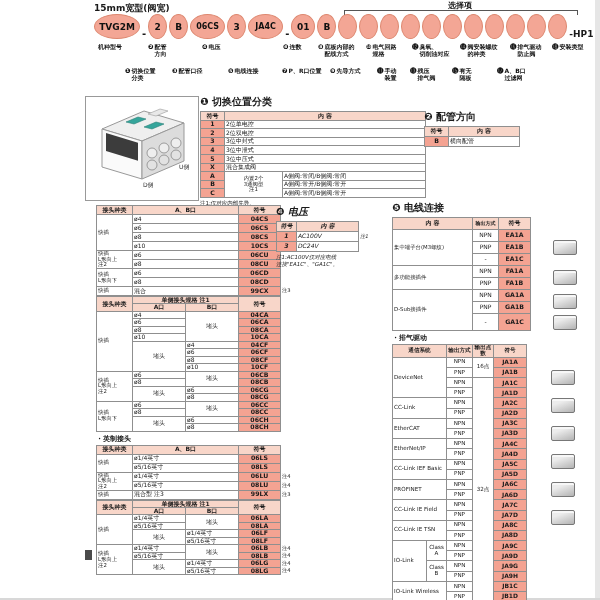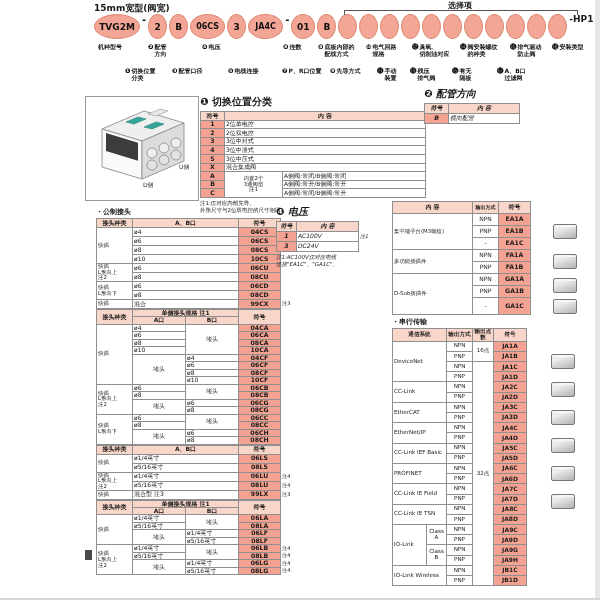--- a/index.html
+++ b/index.html
@@ -7,21 +7,21 @@
        font-family:"DejaVu Sans",sans-serif;color:#1a1a1a;}
   .page-edge-r{position:absolute;right:0;top:0;width:5px;height:600px;background:#e6e6e6;}
   .page-edge-b{position:absolute;left:0;bottom:0;width:600px;height:2px;background:#d8d8d8;}
   .edge-tab{position:absolute;left:85px;top:550px;width:7px;height:10px;background:#4a4a4a;}
 
   
   .top-title{position:absolute;left:94px;top:2px;font-size:9px;font-weight:bold;}
   .sel-label{position:absolute;left:344px;top:0;width:232px;text-align:center;font-size:8px;font-weight:bold;}
   .sel-bracket{position:absolute;left:344px;top:10px;width:232px;height:4px;
                border-top:1px solid #555;border-left:1px solid #555;border-right:1px solid #555;}
-  .model-row{position:absolute;left:94px;top:14px;display:flex;align-items:flex-start;gap:2px;}
+  .model-row{position:absolute;left:94px;top:14px;display:flex;align-items:flex-end;gap:2px;}
   .seg{box-sizing:border-box;flex:none;height:25px;background:#f3a695;border:1px solid #dd8870;
        border-radius:50%;display:flex;align-items:center;justify-content:center;
        font-weight:bold;font-size:9px;color:#111;}
   .seg.w-big{width:46px;}
   .seg.w-1{width:19px;}
   .seg.w-4{width:35px;font-size:8px;}
   .seg.w-2{width:24px;}
   .seg.empty{width:19px;}
   .dash{font-weight:bold;font-size:10px;flex:none;}
   .suffix{font-weight:bold;font-size:9px;flex:none;}
@@ -50,21 +50,21 @@
   td.ctr{text-align:center;}
   td.ext{border:none;background:none;font-size:5.2px;}
   td.imgcell{border:none;background:none;vertical-align:middle;}
   .conn{width:22px;height:13px;margin:1px auto;background:linear-gradient(160deg,#ececec 30%,#b3b3b3);
         border:1px solid #777;border-radius:2px;box-shadow:inset 0 2px 0 #f7f7f7;}
   td.imgcol{vertical-align:top;}
   td.imgcol .conn{margin:13px auto;}
 
   .sec1{left:200px;top:95px;width:226px;}
   .t-s1 td{height:7.6px;}
-  .sec2{left:424px;top:87px;width:120px;font-style:italic;}
+  .sec2{left:424px;top:110px;width:120px;}
   .t-s2 td{height:9px;}
   .sec3{left:96px;top:205px;width:202px;}
   .t-a td{height:8px;}
   .t-b td{height:6.2px;}
   .sec4{left:276px;top:205px;width:112px;font-style:italic;}
   .t-v td{height:9px;}
   .sec5{left:392px;top:201px;width:206px;}
   .t-w td{height:11px;}
   .t-x td{height:9.2px;font-size:5.6px;}
   .t-x td.code{font-size:6px;}
@@ -231,21 +231,20 @@
         </tr>
         <tr>
           <td class="code">B</td>
           <td>横向配管</td>
         </tr>
       </tbody>
   </table>
 </div>
 
 <div class="sec sec3">
-  <div class="sub">・公制接头</div>
   <table class="t-a" style="width:200px">
     <colgroup>
         <col style="width:36px">
         <col style="width:106px">
         <col style="width:42px">
         <col>
       </colgroup>
     <tbody>
         <tr>
           <td class="th">接头种类</td>
@@ -414,20 +413,21 @@
           <td class="code">06CH</td>
           <td class="ext"></td>
         </tr>
         <tr>
           <td>ø8</td>
           <td class="code">08CH</td>
           <td class="ext"></td>
         </tr>
       </tbody>
   </table>
+  <div class="sub">・英制接头</div>
   <table class="t-a" style="width:200px">
     <colgroup>
         <col style="width:36px">
         <col style="width:106px">
         <col style="width:42px">
         <col>
       </colgroup>
     <tbody>
         <tr>
           <td class="th">接头种类</td>
@@ -564,20 +564,21 @@
           <td>DC24V</td>
           <td class="ext"></td>
         </tr>
       </tbody>
   </table>
   <div class="note">注1:AC100V仅对应电线
 连接"EA1C"、"GA1C"。</div>
 </div>
 
 <div class="sec sec5">
+  <div class="sec-title">❺ 电线连接</div>
   <table class="t-w" style="width:206px">
     <colgroup>
         <col style="width:80px">
         <col style="width:26px">
         <col style="width:32px">
         <col>
       </colgroup>
     <tbody>
         <tr>
           <td class="th">内  容</td>
@@ -619,21 +620,21 @@
           <td class="ctr">PNP</td>
           <td class="code">GA1B</td>
         </tr>
         <tr>
           <td class="ctr">-</td>
           <td class="code">GA1C</td>
           <td class=" imgcell"><div class="conn"></div></td>
         </tr>
       </tbody>
   </table>
-  <div class="sub">・串行传输</div>
+  <div class="sub">・排气驱动</div>
   <table class="t-x" style="width:206px">
     <colgroup>
         <col style="width:34px">
         <col style="width:20px">
         <col style="width:26px">
         <col style="width:21px">
         <col style="width:33px">
         <col>
       </colgroup>
     <tbody>

